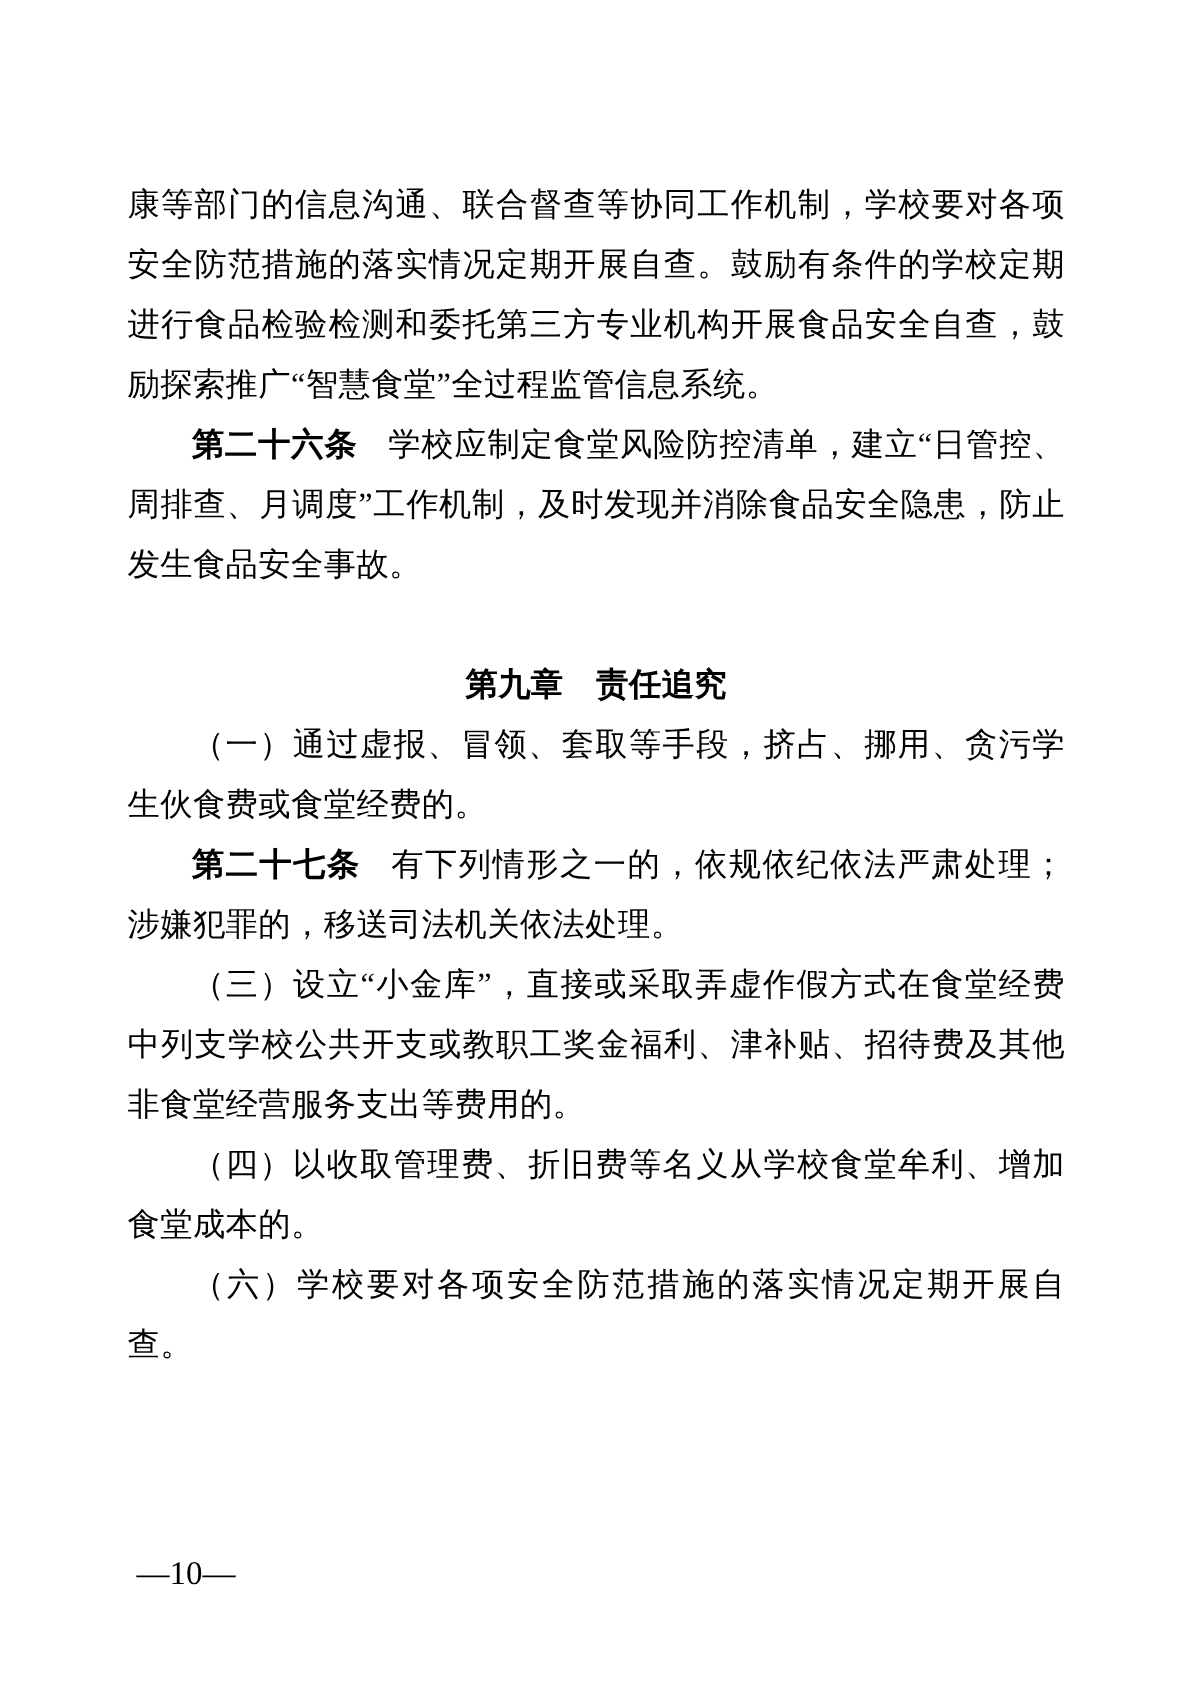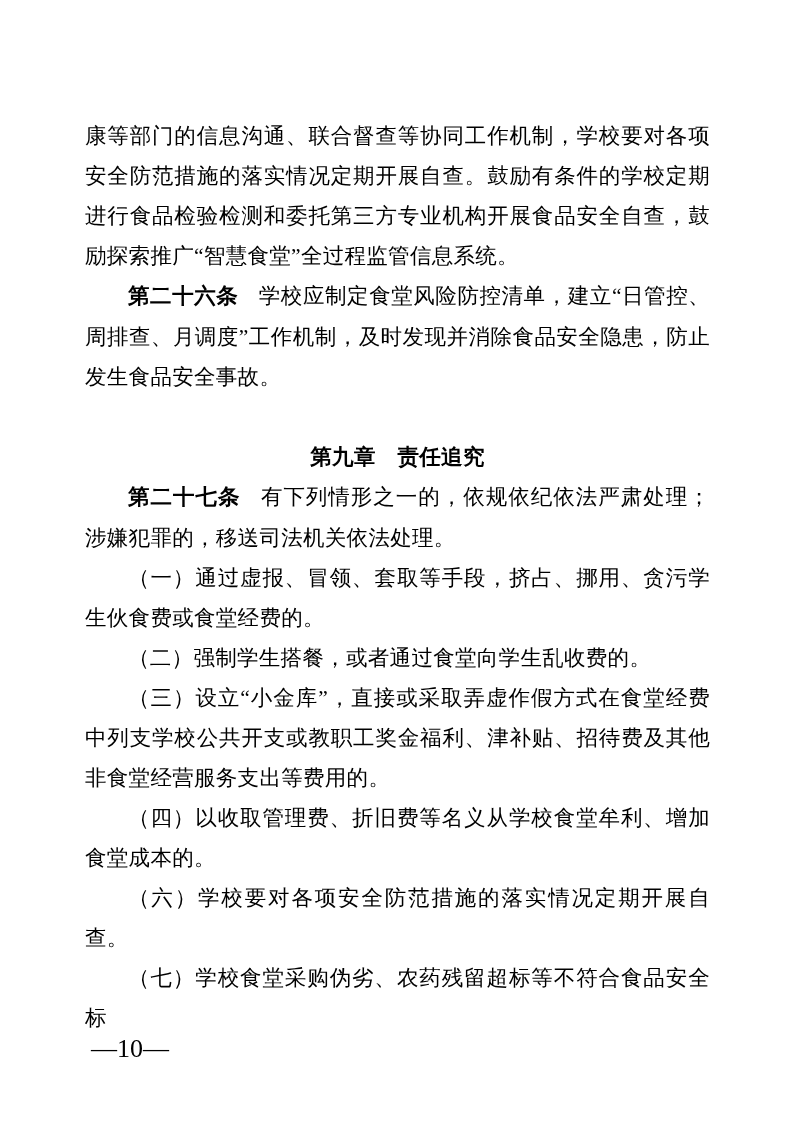--- a/index.html
+++ b/index.html
@@ -28,66 +28,64 @@
   }
   .para {
     margin: 0;
     padding: 0;
   }
   .indent {
     text-indent: 2em;
   }
   .article-lead {
     font-weight: 700;
-    font-family: Liberation Mono, monospace;
+    font-family: Liberation Serif, serif;
     margin-right: 0.95em;
   }
   .chapter-heading {
     margin: 40px 0 0 0;
     padding: 0;
     text-align: center;
     text-indent: 0;
     font-size: 21.5px;
     line-height: 40px;
     font-weight: 700;
     font-family: Liberation Serif, serif;
   }
   .page-number {
     position: absolute;
     left: 91px;
     top: 1036px;
-    font-size: 26px;
+    font-size: 22px;
     line-height: 26px;
     font-family: "Liberation Serif", "DejaVu Serif", serif;
     color: #000000;
   }
 </style>
 </head>
 <body>
 
 <div class="page">
   <div class="content">
 
     <p class="para">康等部门的信息沟通、联合督查等协同工作机制，学校要对各项安全防范措施的落实情况定期开展自查。鼓励有条件的学校定期进行食品检验检测和委托第三方专业机构开展食品安全自查，鼓励探索推广“智慧食堂”全过程监管信息系统。</p>
 
     <p class="para indent"><span class="article-lead">第二十六条</span><span>学校应制定食堂风险防控清单，建立“日管控、周排查、月调度”工作机制，及时发现并消除食品安全隐患，防止发生食品安全事故。</span></p>
 
     <h2 class="para chapter-heading">第九章　责任追究</h2>
 
+    <p class="para indent">（一）通过虚报、冒领、套取等手段，挤占、挪用、贪污学生伙食费或食堂经费的。</p>
+
     <p class="para indent"><span class="article-lead">第二十七条</span><span>有下列情形之一的，依规依纪依法严肃处理；涉嫌犯罪的，移送司法机关依法处理。</span></p>
 
-    <p class="para indent">（一）通过虚报、冒领、套取等手段，挤占、挪用、贪污学生伙食费或食堂经费的。</p>
-
-    <p class="para indent">（二）强制学生搭餐，或者通过食堂向学生乱收费的。</p>
 
     <p class="para indent">（三）设立“小金库”，直接或采取弄虚作假方式在食堂经费中列支学校公共开支或教职工奖金福利、津补贴、招待费及其他非食堂经营服务支出等费用的。</p>
 
     <p class="para indent">（四）以收取管理费、折旧费等名义从学校食堂牟利、增加食堂成本的。</p>
 
 
     <p class="para indent">（六）学校要对各项安全防范措施的落实情况定期开展自查。</p>
 
-    <p class="para indent">（七）学校食堂采购伪劣、农药残留超标等不符合食品安全标</p>
 
   </div>
 
   <div class="page-number">—10—</div>
 </div>
 
 </body></html>

